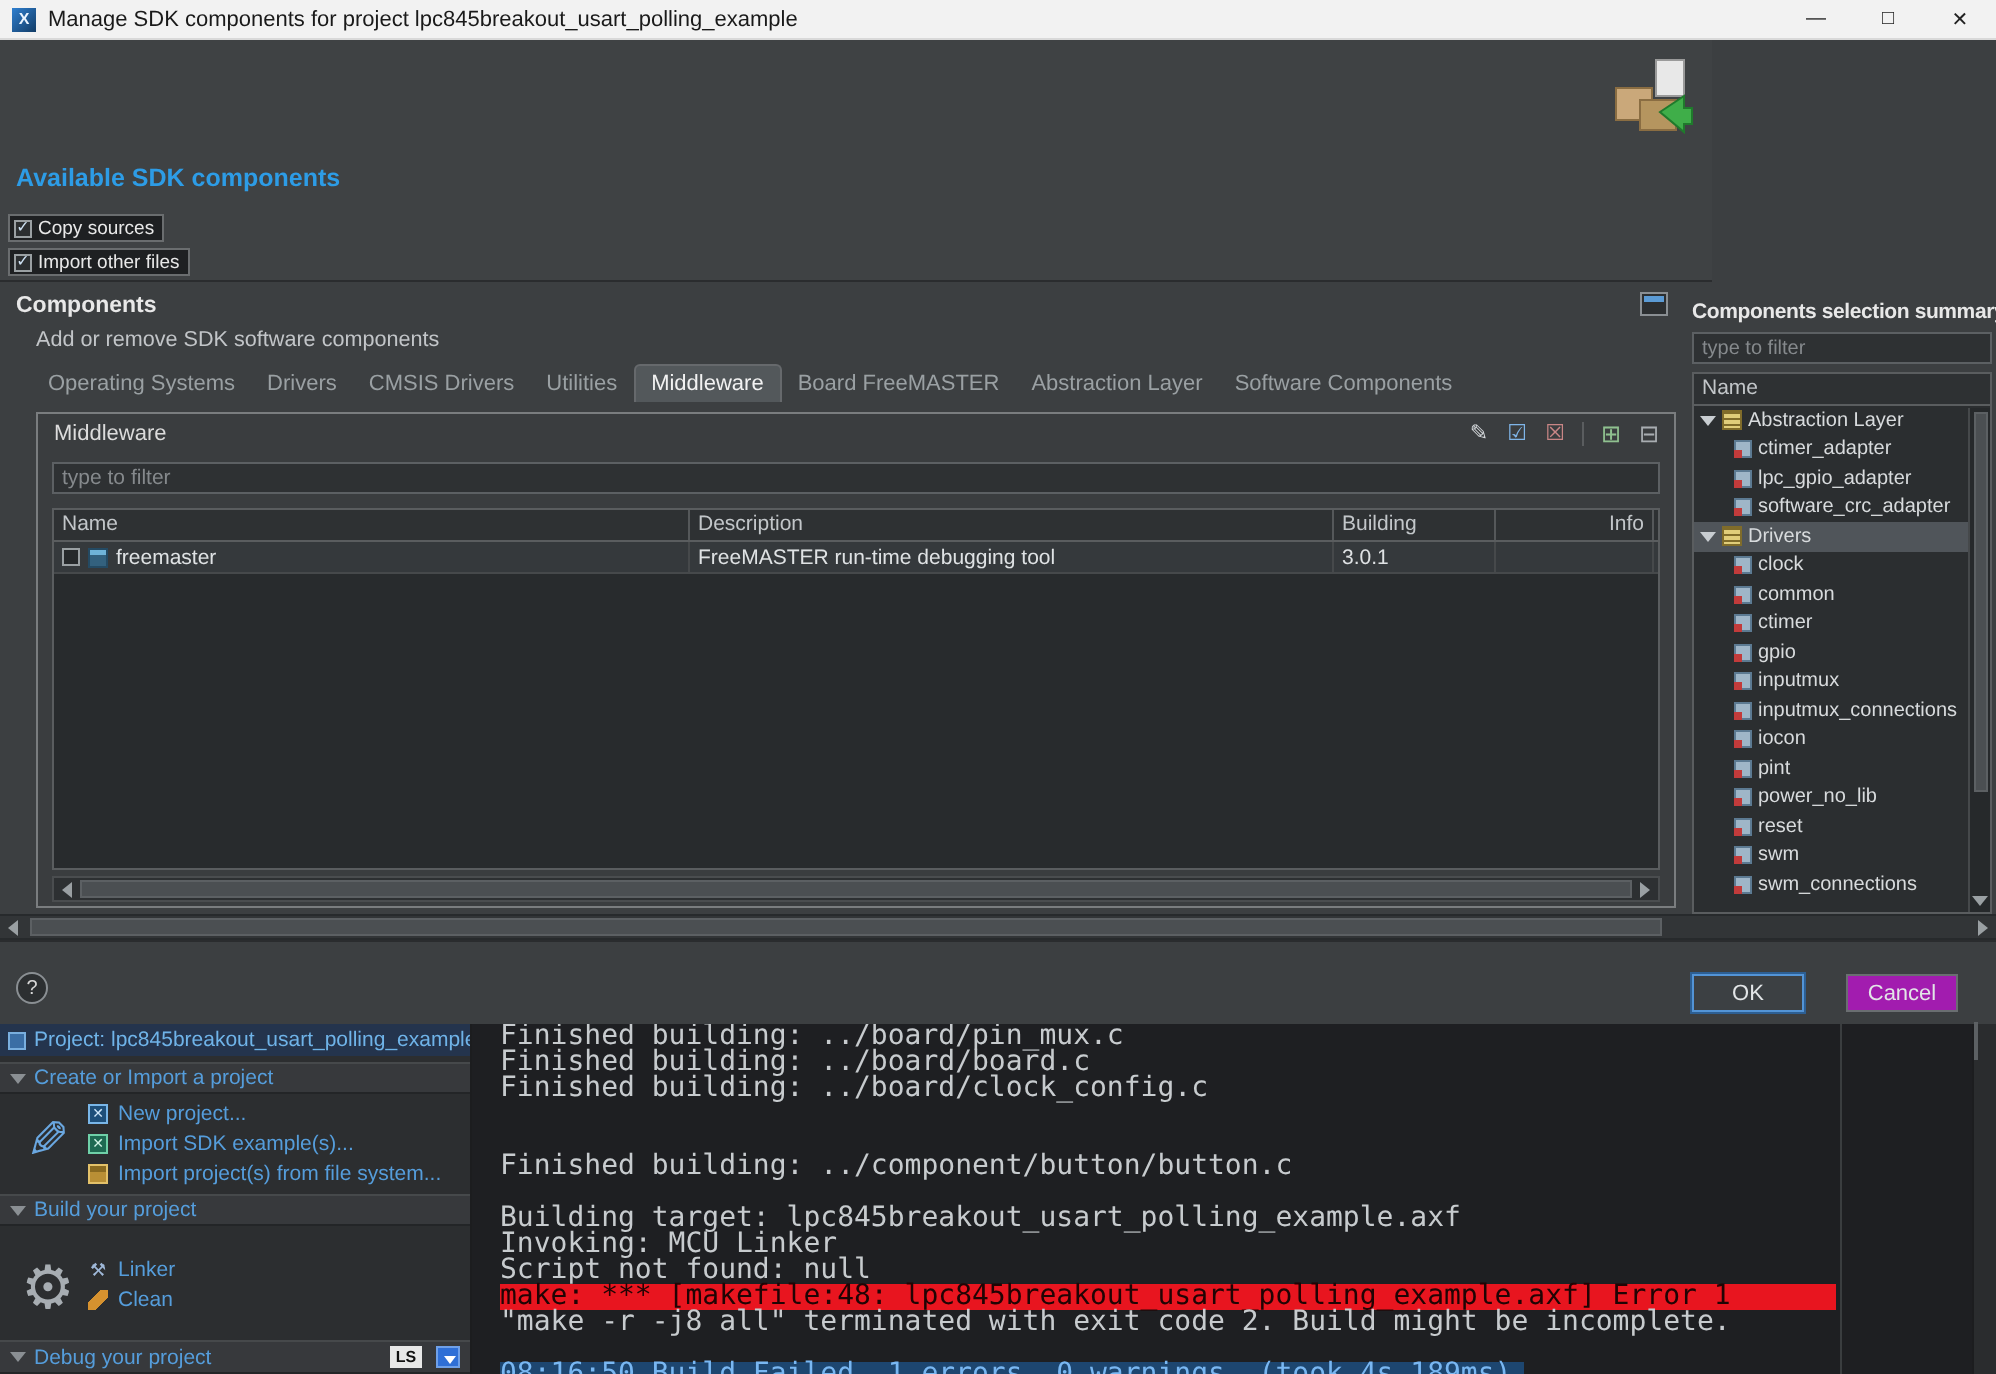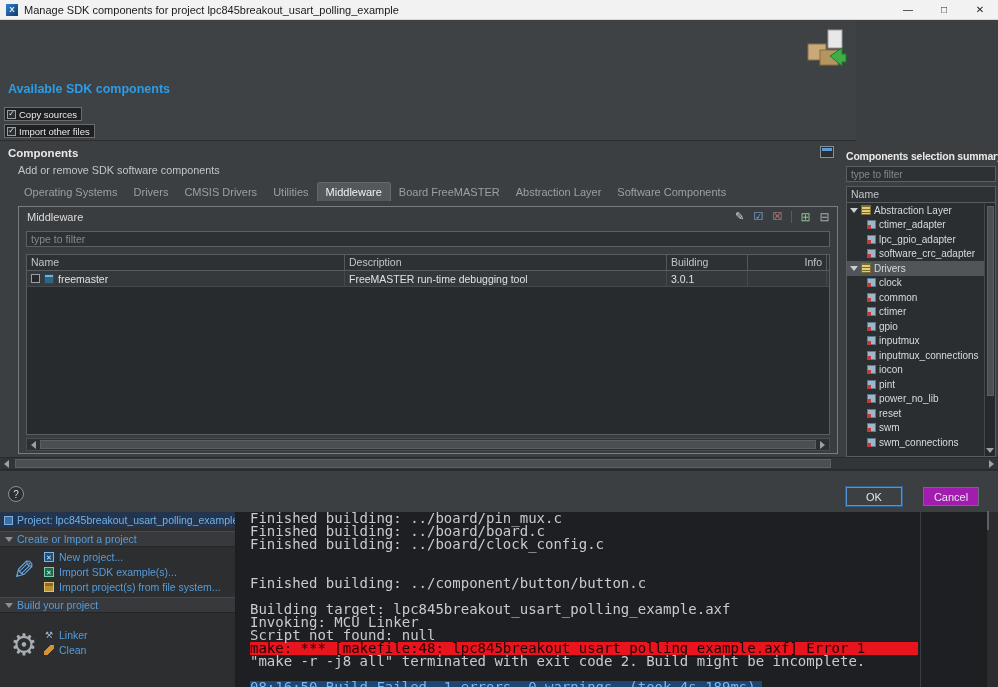--- a/index.html
+++ b/index.html
@@ -339,20 +339,26 @@
           <div class="side-link">
             <span class="li build"></span>
             <span>Linker</span>
           </div>
           <div class="side-link">
             <span class="li clean"></span>
             <span>Clean</span>
           </div>
         </div>
     </div>
+    <div class="side-header" style="top:158px;height:17px">
+      <span class="twistie"></span>
+      <span>Debug your project</span>
+      <span class="ls-chip">LS</span>
+      <span class="probe-chip"></span>
+    </div>
   </div>
 
   <div class="console"><div class="cline normal">Finished building: ../board/pin_mux.c</div><div class="cline normal">Finished building: ../board/board.c</div><div class="cline normal">Finished building: ../board/clock_config.c</div><div class="cline normal"> </div><div class="cline normal"> </div><div class="cline normal">Finished building: ../component/button/button.c</div><div class="cline normal"> </div><div class="cline normal">Building target: lpc845breakout_usart_polling_example.axf</div><div class="cline normal">Invoking: MCU Linker</div><div class="cline normal">Script not found: null</div><div class="cline error">make: *** [makefile:48: lpc845breakout_usart_polling_example.axf] Error 1</div><div class="cline normal">"make -r -j8 all" terminated with exit code 2. Build might be incomplete.</div><div class="cline normal"> </div><div class="cline status">08:16:50 Build Failed. 1 errors, 0 warnings. (took 4s.189ms)</div></div>
   <div class="console-rule"></div>
   <div class="console-scroll">
     <span class="vthumb"></span>
   </div>
 
 </div>
 

